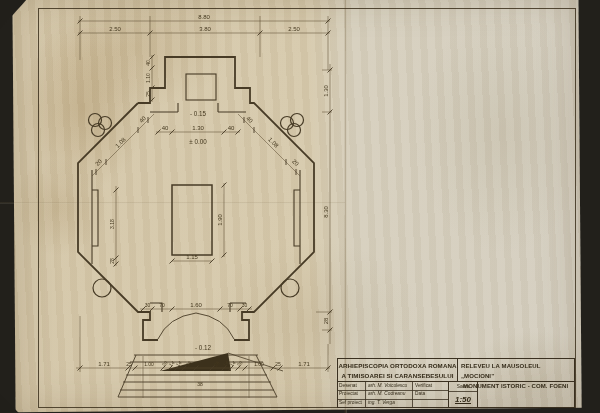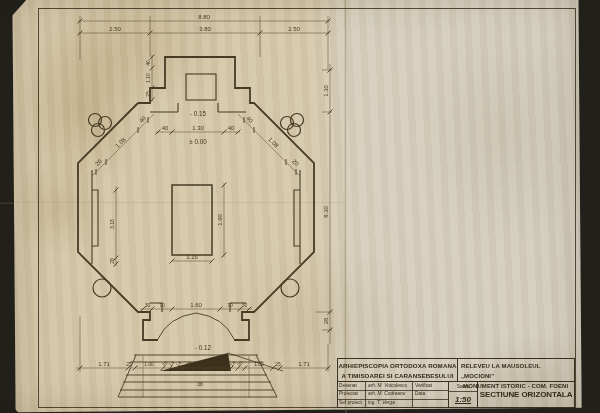--- a/index.html
+++ b/index.html
@@ -200,15 +200,14 @@
       <div class="tb-row" style="top:16.6px;">
         <div class="tb-c1">Sef proiect</div>
         <div class="tb-c2">ing. T. Verga</div>
         <div class="tb-c3"></div>
       </div>
     </div>
     <div class="cell tb-scara">
       <div class="lab">Scara</div>
       <div class="val">1:50</div>
     </div>
-    <div class="cell tb-title">SECTIUNE ORIZONTALA</div>
   </div>
 </div>
 
 </body></html>

